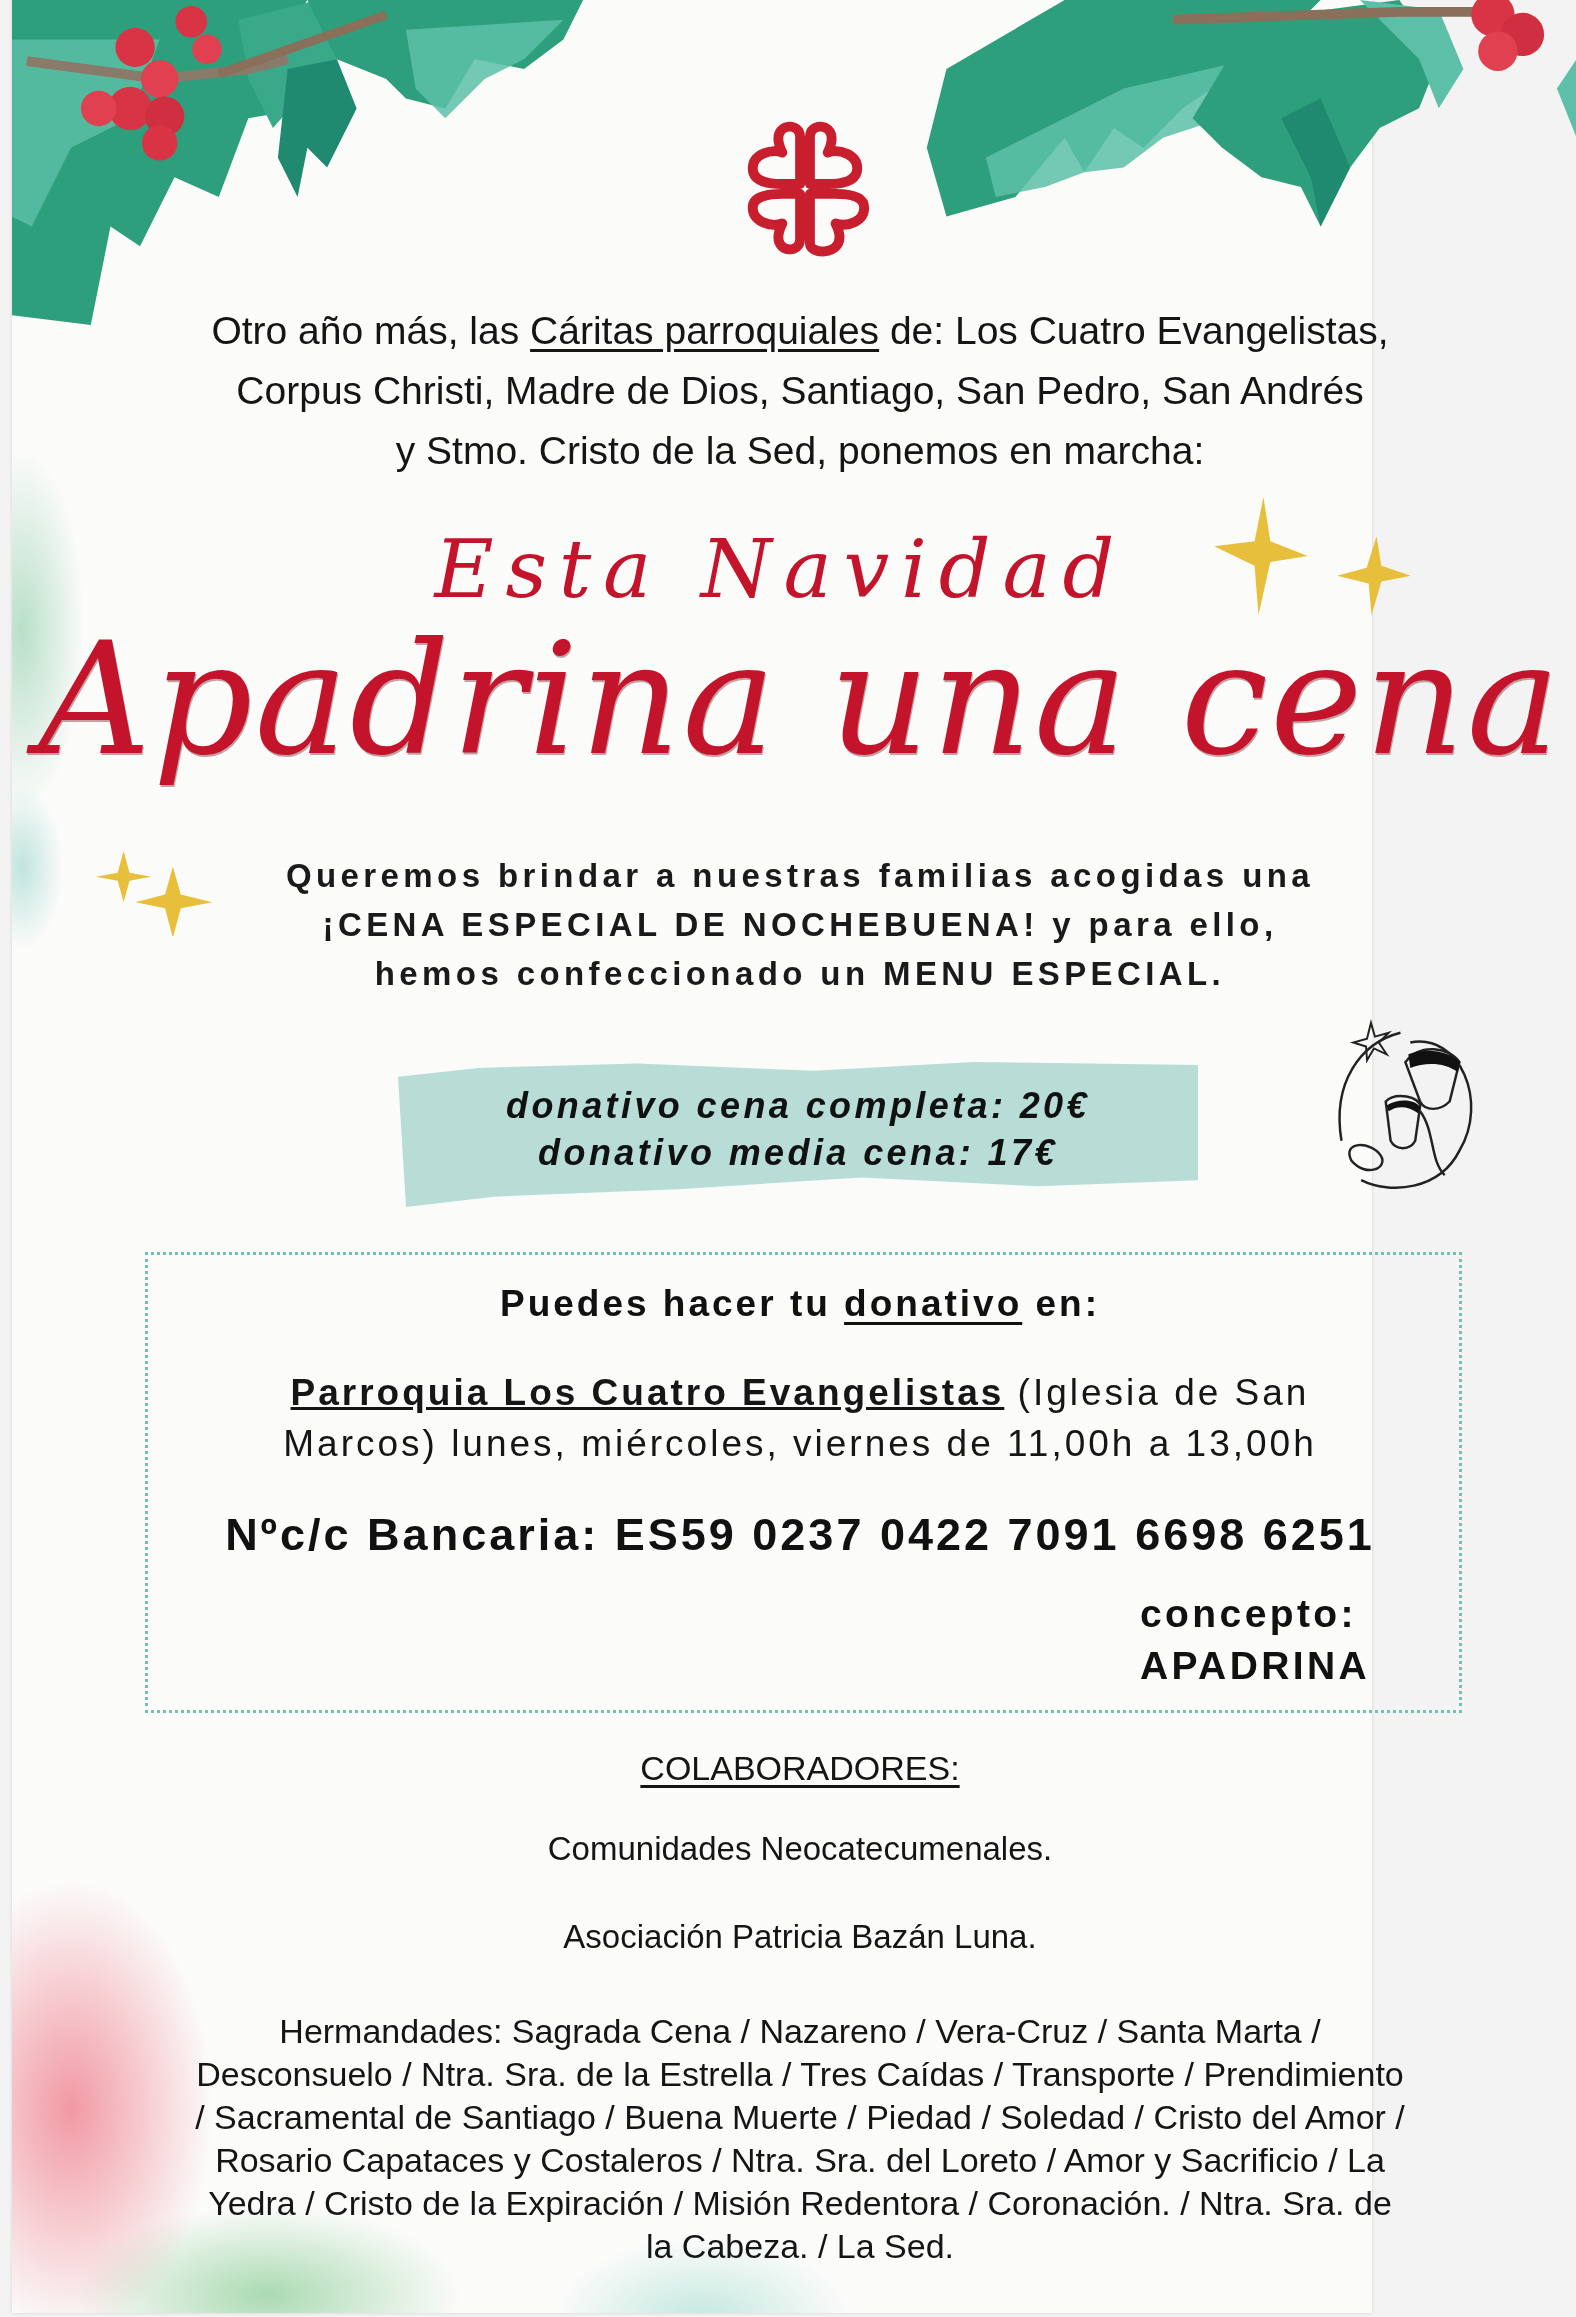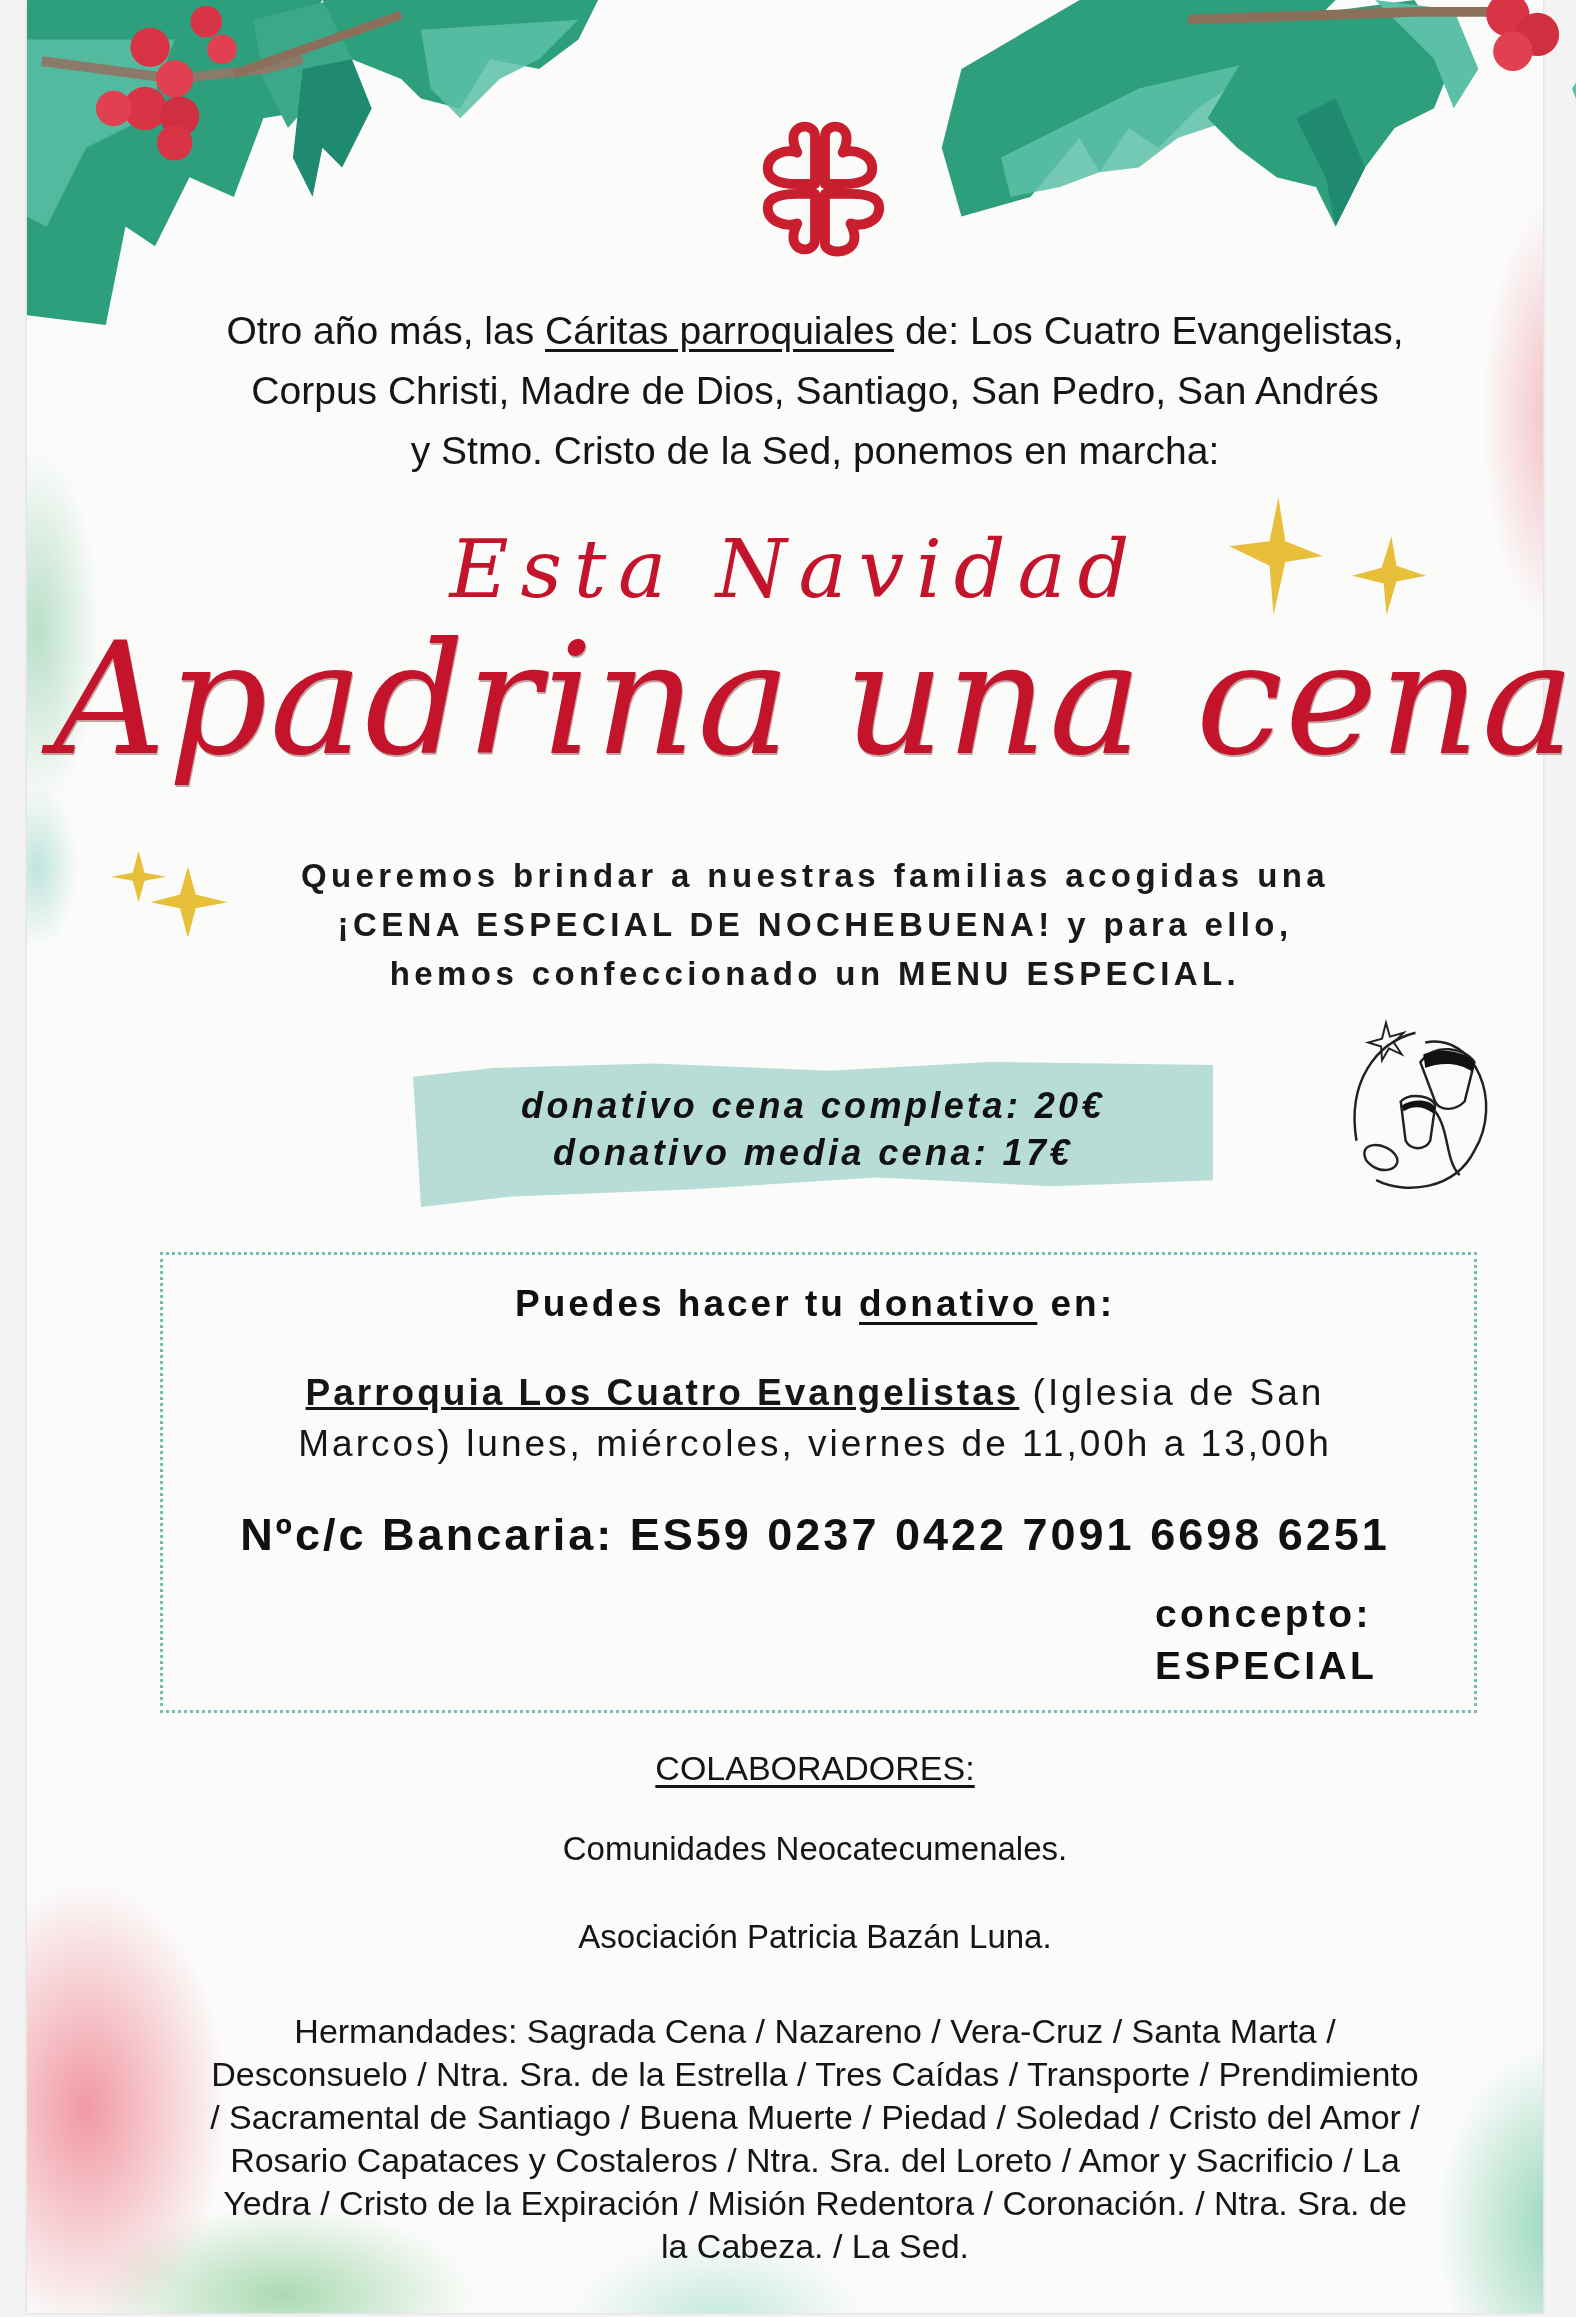--- a/index.html
+++ b/index.html
@@ -2,21 +2,21 @@
 <html><head>
 <meta charset="utf-8">
 <style>
   html, body { margin:0; padding:0; }
   body {
     width:1576px; height:2318px; position:relative; overflow:hidden;
     background:#f3f3f3;
     font-family:"Liberation Sans", sans-serif; color:#111;
   }
   .page {
-    position:absolute; left:27px; top:0; width:1516px; height:2313px;
+    position:absolute; left:12px; top:0; width:1360px; height:2313px;
     background:
       radial-gradient(ellipse 118px 315px at 1537px 414px, rgba(236,130,145,0.55), rgba(236,130,145,0) 70%),
       radial-gradient(ellipse 89px 256px at 9.9px 630px, rgba(130,200,160,0.55), rgba(130,200,160,0) 70%),
       radial-gradient(ellipse 59px 118px at 9.9px 867px, rgba(120,200,185,0.45), rgba(120,200,185,0) 70%),
       radial-gradient(ellipse 197px 315px at 59px 2108px, rgba(238,120,135,0.75), rgba(238,120,135,0) 72%),
       radial-gradient(ellipse 256px 118px at 256px 2295px, rgba(150,210,160,0.8), rgba(150,210,160,0) 75%),
       radial-gradient(ellipse 177px 256px at 1537px 2226px, rgba(110,200,160,0.75), rgba(110,200,160,0) 72%),
       radial-gradient(ellipse 197px 108px at 690px 2318px, rgba(130,210,190,0.45), rgba(130,210,190,0) 75%),
       #fbfbfa;
     box-shadow: 0 0 3px rgba(0,0,0,0.15);
@@ -172,21 +172,21 @@
   <div class="center info-head">
     <span>Puedes hacer tu </span><u>donativo</u><span> en:</span>
   </div>
   <div class="center info-parroquia">
     <div><b>Parroquia Los Cuatro Evangelistas</b><span> (Iglesia de San</span></div>
     <div>Marcos) lunes, miércoles, viernes de 11,00h a 13,00h</div>
   </div>
   <div class="center info-bank">Nºc/c Bancaria: ES59 0237 0422 7091 6698 6251</div>
   <div class="concepto">
     <div>concepto:</div>
-    <div>ESPECIAL</div>
+    <div>APADRINA</div>
   </div>
 
   <div class="center colab-head"><u>COLABORADORES:</u></div>
   <div class="center colab-item" style="top:1830px">Comunidades Neocatecumenales.</div>
   <div class="center colab-item" style="top:1918px">Asociación Patricia Bazán Luna.</div>
 
   <div class="hermandades">
     <div>Hermandades:  Sagrada Cena / Nazareno / Vera-Cruz / Santa Marta /</div>
     <div>Desconsuelo / Ntra. Sra. de la Estrella / Tres Caídas / Transporte / Prendimiento</div>
     <div>/ Sacramental de Santiago / Buena Muerte / Piedad / Soledad / Cristo del Amor /</div>

